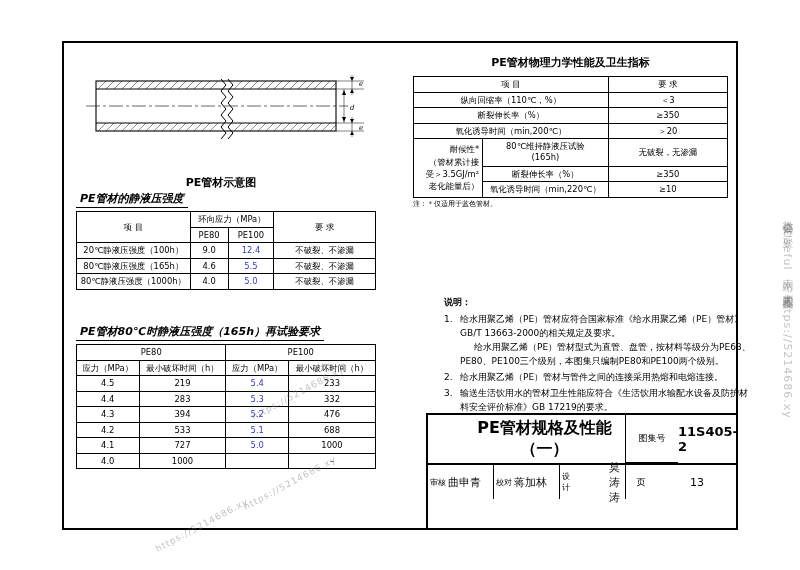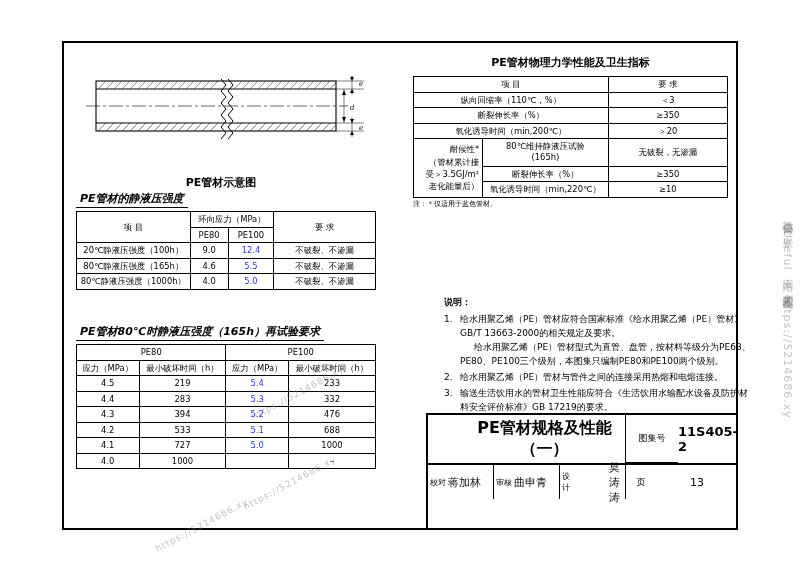--- a/index.html
+++ b/index.html
@@ -404,26 +404,26 @@
     <div class="tb-main">
       <div class="tb-name">PE管材规格及性能（一）</div>
       <div class="tb-no">
         <div class="tb-no-lab">图集号</div>
         <div class="tb-no-val">11S405-2</div>
       </div>
     </div>
     <div class="tb-sign">
       <div style="flex:1;display:flex;">
         <div class="tb-cell" style="flex:1;">
+          <span>审核</span>
+          <span class="sig">曲申青</span>
+        </div>
+        <div class="tb-cell" style="flex:1;">
           <span>校对</span>
           <span class="sig">蒋加林</span>
-        </div>
-        <div class="tb-cell" style="flex:1;">
-          <span>审核</span>
-          <span class="sig">曲申青</span>
         </div>
         <div class="tb-cell" style="flex:1;gap:37px;">
           <span>设计</span>
           <span class="sig">莫涛涛</span>
         </div>
       </div>
       <div class="tb-page">
         <span class="lab">页</span>
         <span class="val">13</span>
       </div>

